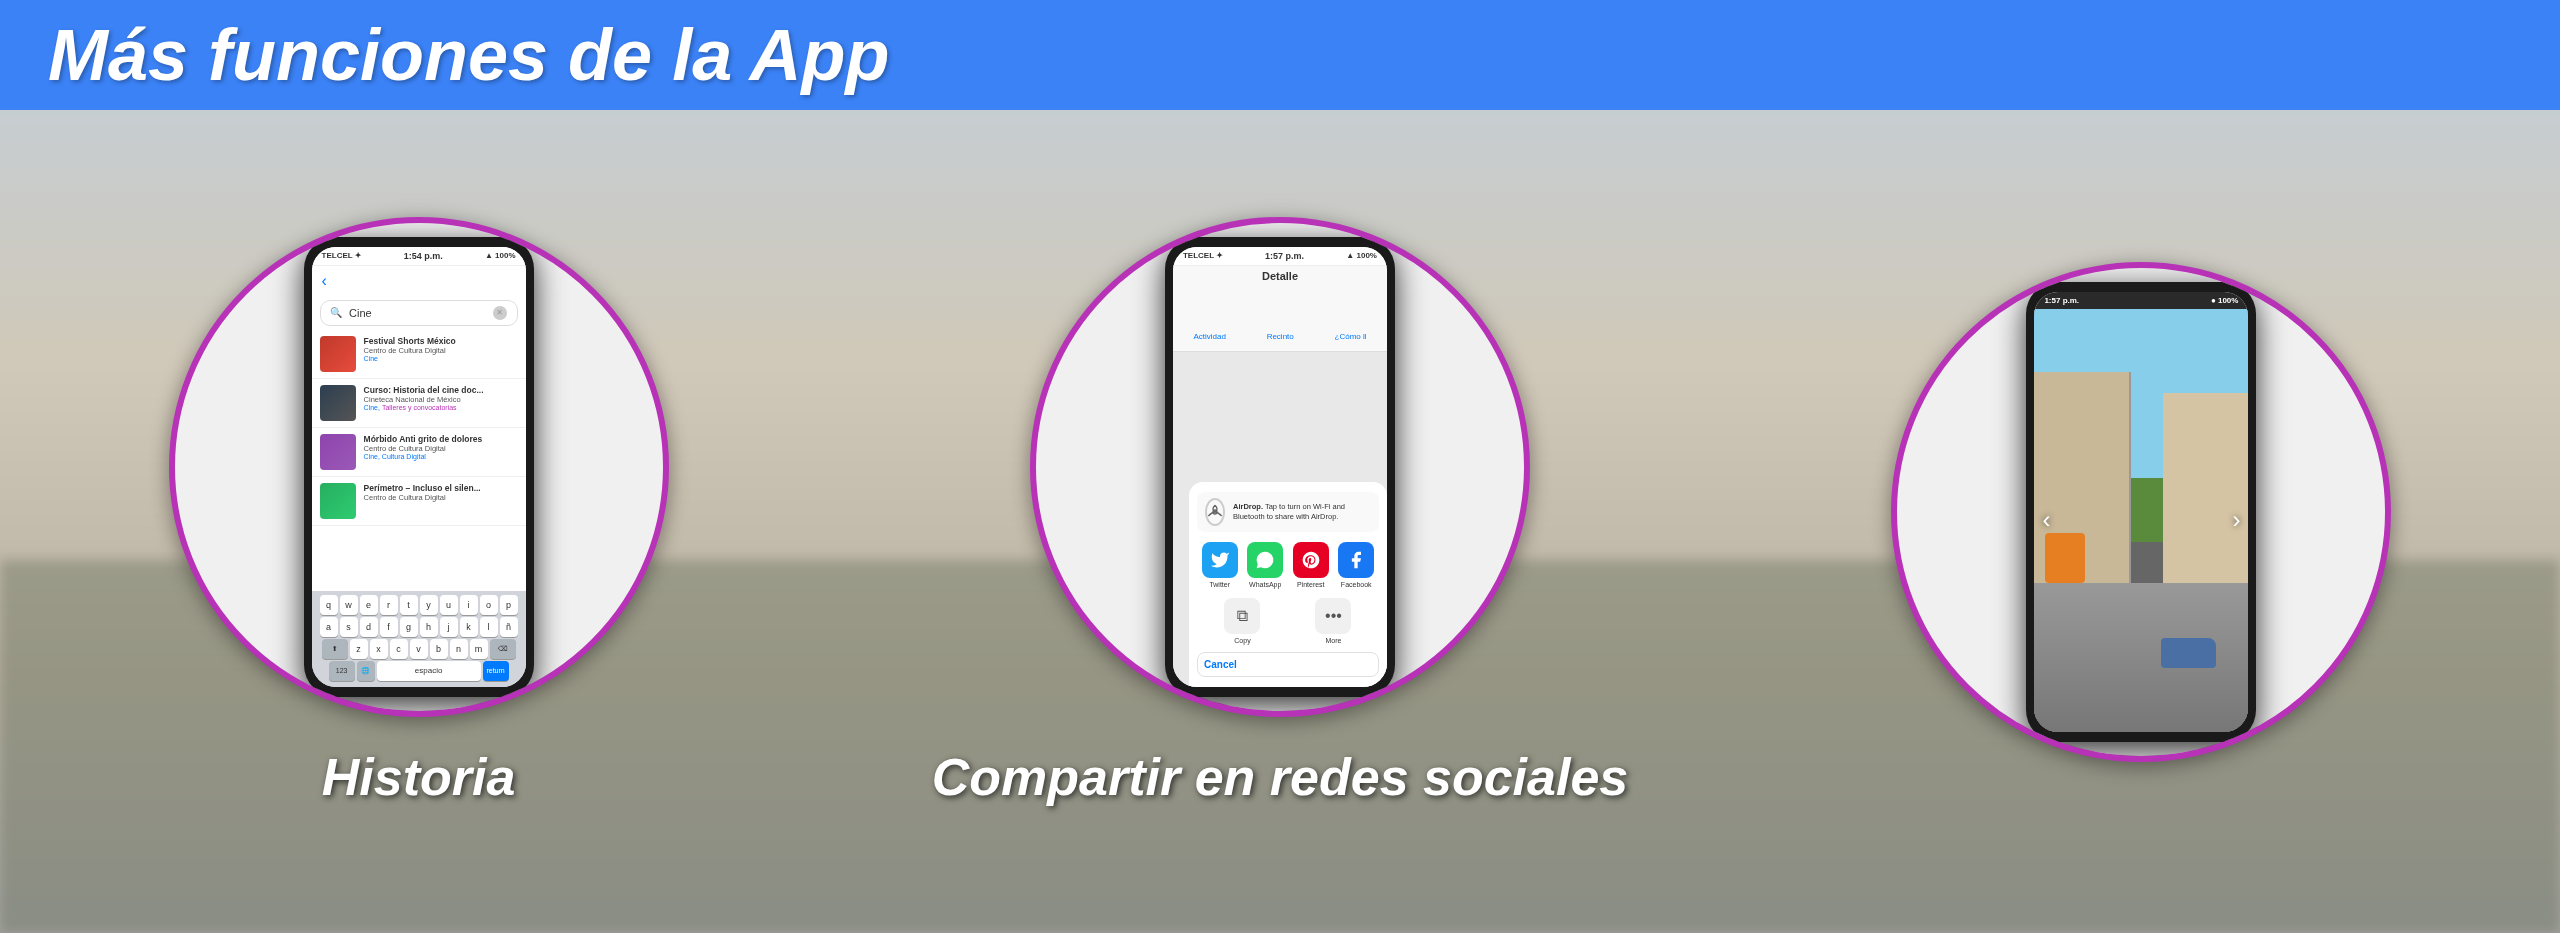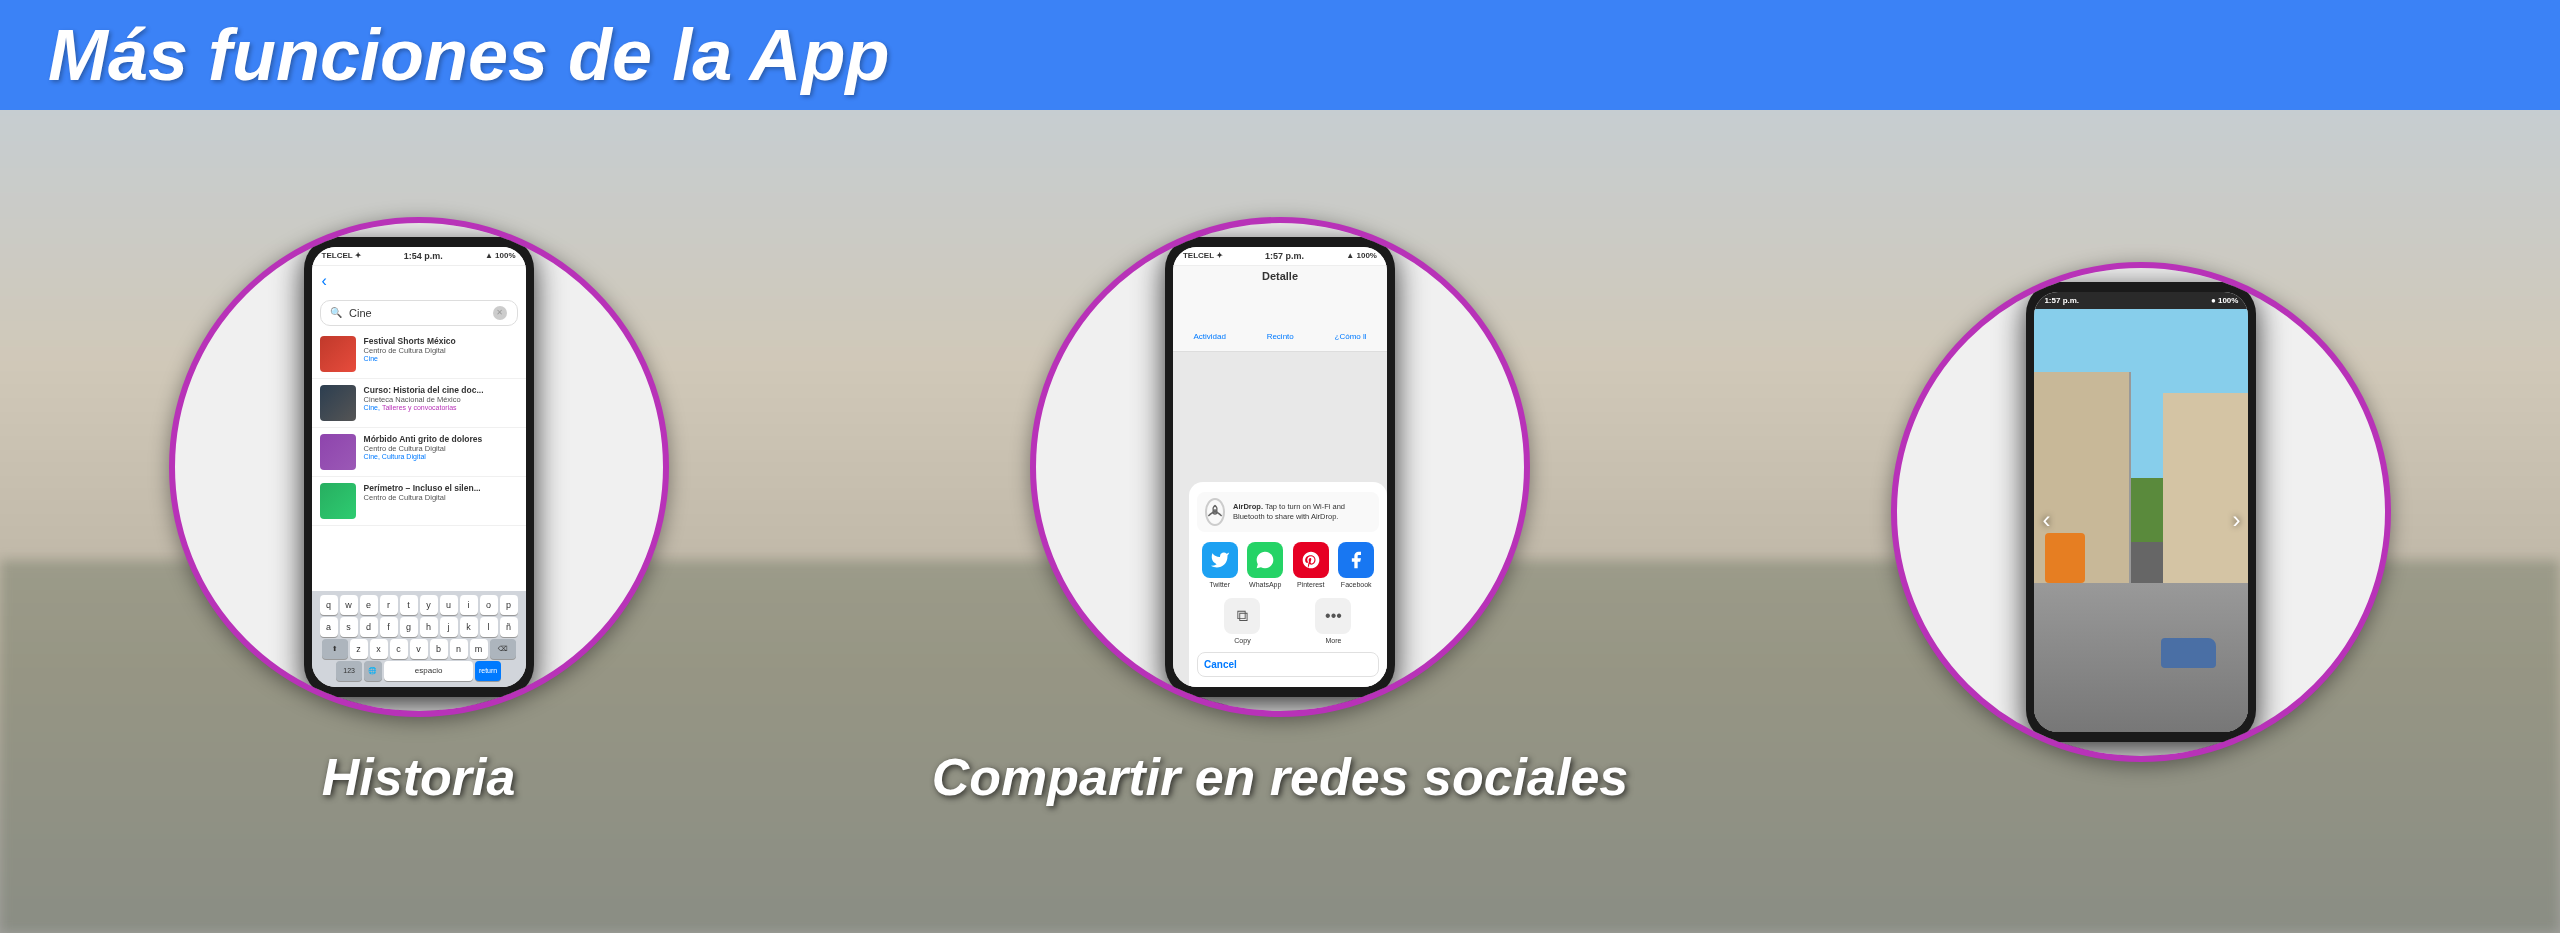--- a/index.html
+++ b/index.html
@@ -219,21 +219,21 @@
       font-size: 9px;
       color: #333;
       box-shadow: 0 1px 0 #999;
     }
 
     .kb-key.wide {
       width: 26px;
     }
 
     .kb-key.space {
-      width: 89px;
+      width: 104px;
       background: white;
     }
 
     .kb-key.blue {
       background: #007AFF;
       color: white;
       width: 26px;
     }
 
     .kb-key.special {

